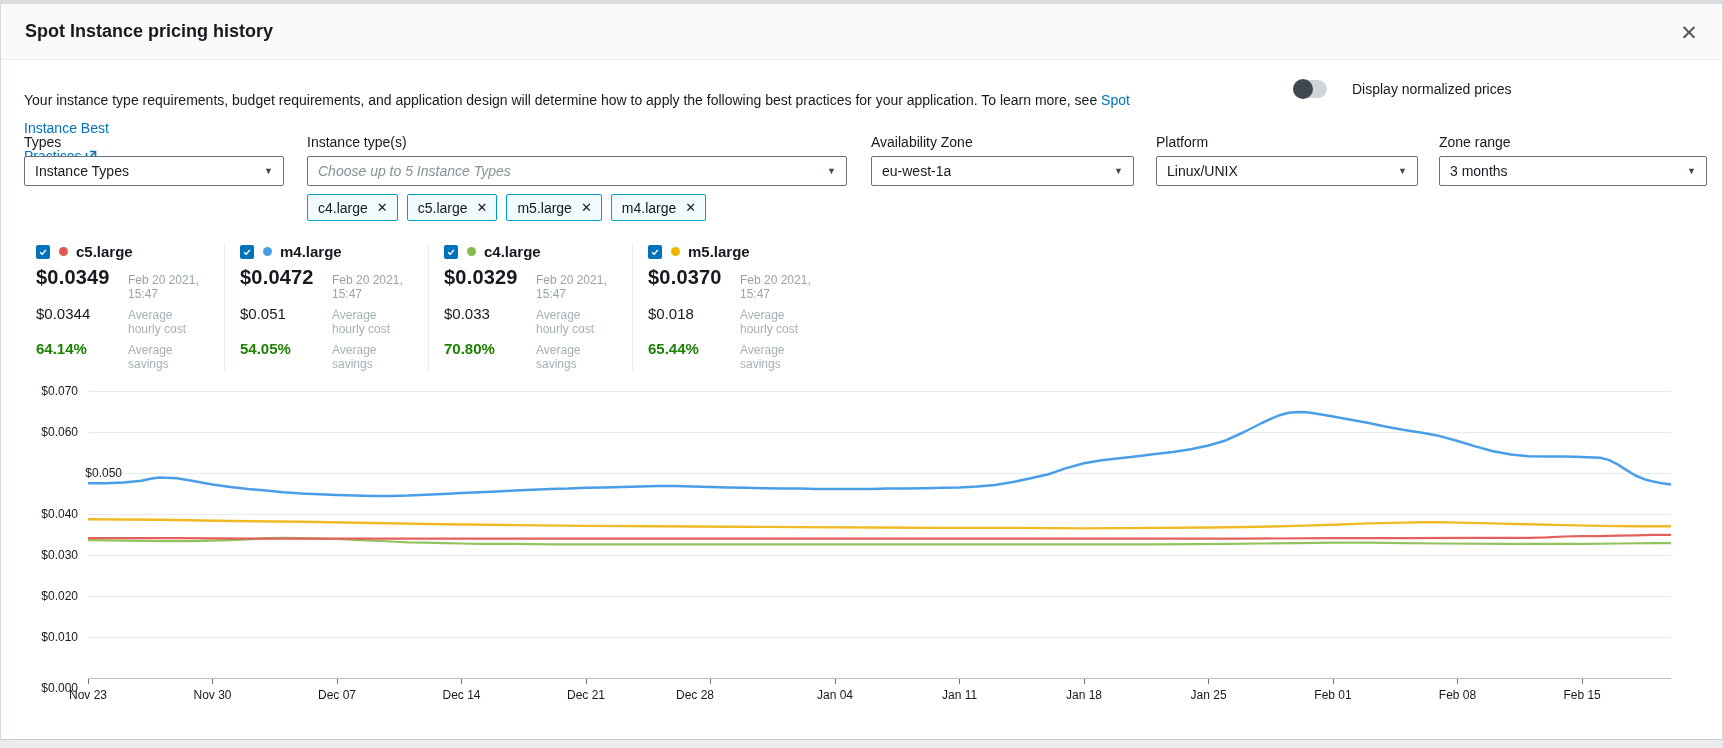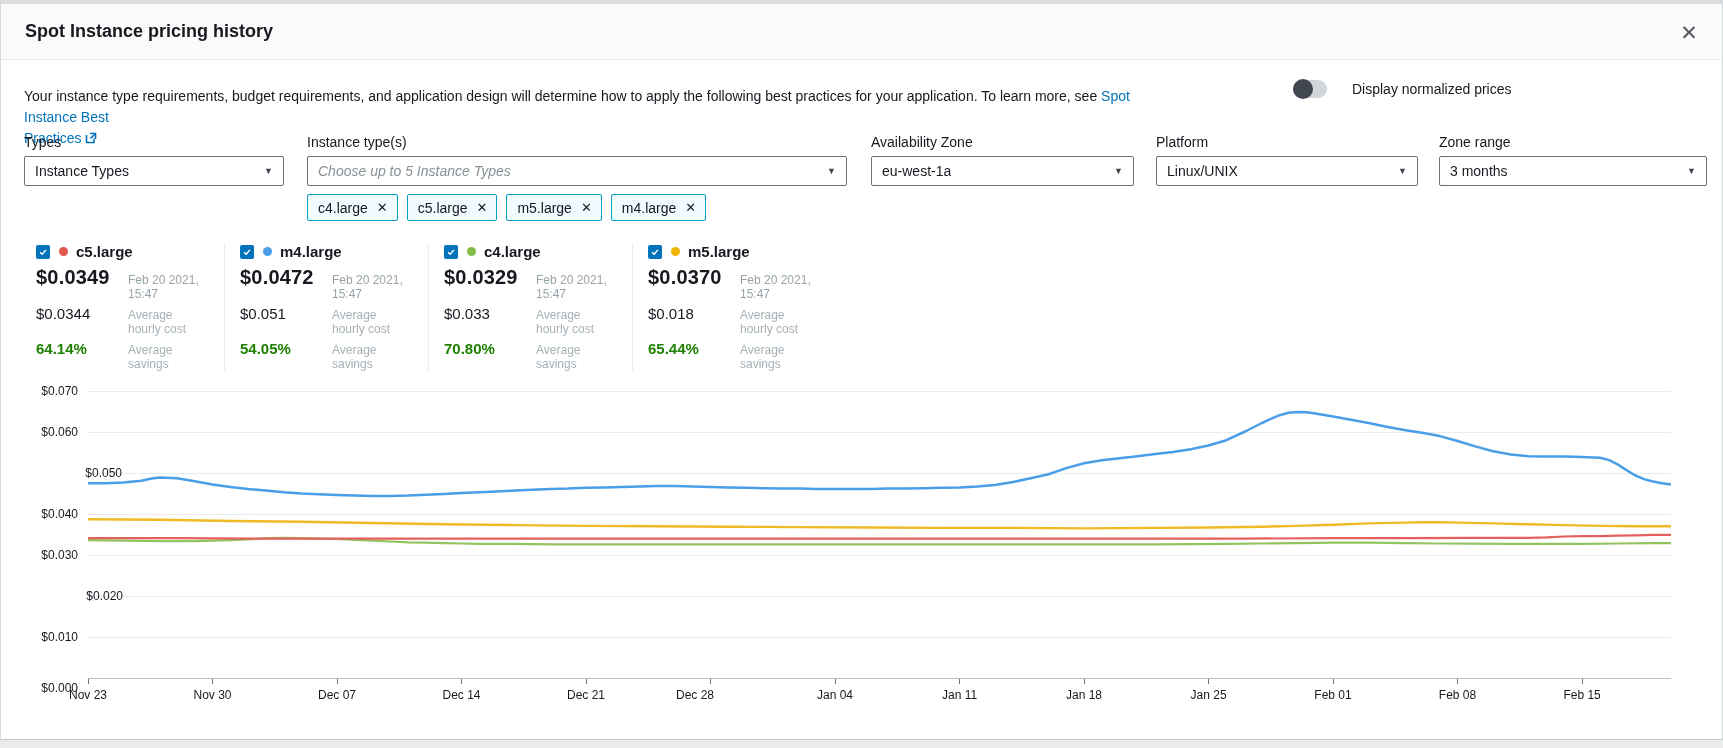--- a/index.html
+++ b/index.html
@@ -30,21 +30,21 @@
   }
   .close-btn{
     position:absolute;right:20px;top:16px;width:26px;height:26px;
     background:none;border:none;cursor:pointer;
     font-size:21px;line-height:26px;color:#545b64;padding:0;text-align:center;
     font-family:"DejaVu Sans",sans-serif;
   }
   
   .intro{
     position:absolute;left:24px;top:72px;width:1125px;
-    font-size:14px;line-height:21px;color:#16191f;
+    font-size:14px;line-height:28px;color:#16191f;
   }
   .intro a{color:var(--link-blue);text-decoration:none;cursor:pointer;}
   .ext-icon{display:inline-block;vertical-align:-1px;margin-left:3px;}
   .toggle-wrap{position:absolute;left:1293px;top:80px;display:flex;align-items:center;}
   .toggle{
     position:relative;width:34px;height:18px;border-radius:10px;
     background:#cfd5d8;cursor:pointer;flex:none;
   }
   .toggle .knob{
     position:absolute;left:0px;top:-1px;width:20px;height:20px;border-radius:50%;
@@ -305,21 +305,21 @@
       <polyline points="0.0,149.2 35.6,149.7 71.1,150.1 106.7,150.1 142.3,149.2 160.1,148.4 177.9,147.2 195.7,146.8 213.4,147.2 231.2,147.6 249.0,148.0 266.8,148.8 284.6,149.7 302.4,150.5 320.2,151.3 337.9,151.7 355.7,152.1 373.5,152.5 391.3,152.9 426.9,152.9 462.4,153.3 533.6,153.3 622.5,153.3 711.5,153.3 800.4,153.3 889.3,153.3 978.3,153.3 1067.2,153.3 1138.3,152.9 1173.9,152.5 1209.5,152.1 1245.1,151.7 1280.6,151.7 1316.2,152.1 1351.8,152.5 1422.9,152.9 1494.1,152.9 1529.6,152.5 1565.2,152.1 1583.0,152.1" class="series-line" stroke="#93c35e" stroke-width="2.2"></polyline>
       <polyline points="0.0,147.2 88.9,147.2 177.9,147.6 266.8,147.6 355.7,147.6 444.7,147.6 533.6,147.6 622.5,147.6 711.5,147.6 800.4,147.6 889.3,147.6 978.3,147.6 1067.2,147.6 1156.1,147.6 1245.1,147.2 1316.2,147.2 1387.3,146.8 1440.7,146.8 1458.5,146.4 1476.3,145.5 1494.1,145.1 1511.9,145.1 1529.6,144.7 1547.4,144.3 1565.2,143.9 1583.0,143.9" class="series-line" stroke="#e4605c" stroke-width="2.2"></polyline>
       <polyline points="0.0,128.3 71.1,128.7 142.3,130.0 213.4,130.8 284.6,132.0 355.7,133.3 426.9,134.1 498.0,134.9 569.2,135.3 640.3,135.7 711.5,136.1 782.6,136.5 853.8,136.9 924.9,136.9 996.0,137.4 1067.2,136.9 1120.6,136.5 1173.9,135.7 1209.5,134.9 1245.1,133.7 1280.6,132.4 1316.2,131.6 1334.0,131.2 1351.8,131.2 1369.6,131.6 1405.1,132.4 1440.7,133.3 1476.3,134.1 1511.9,134.9 1547.4,135.3 1583.0,135.3" class="series-line" stroke="#efba25" stroke-width="2.4"></polyline>
       <polyline points="0.0,92.3 17.8,92.3 35.6,91.4 53.4,89.8 62.3,87.7 71.1,86.5 88.9,87.3 106.7,90.2 124.5,93.5 142.3,95.9 160.1,98.0 177.9,99.6 195.7,101.3 213.4,102.5 231.2,103.3 249.0,104.1 266.8,104.6 284.6,105.0 302.4,105.0 320.2,104.6 337.9,103.7 355.7,102.9 373.5,102.1 391.3,101.3 409.1,100.5 426.9,99.6 444.7,98.8 462.4,98.0 480.2,97.6 498.0,96.8 515.8,96.4 533.6,95.9 551.4,95.5 569.2,95.1 587.0,95.1 604.7,95.5 622.5,95.9 640.3,96.4 658.1,96.8 675.9,97.2 693.7,97.6 711.5,97.6 729.2,98.0 747.0,98.0 764.8,98.0 782.6,98.0 800.4,97.6 818.2,97.6 836.0,97.2 853.8,96.8 871.5,96.4 889.3,95.5 907.1,93.9 924.9,91.0 942.7,87.3 960.5,83.2 978.3,77.1 996.0,72.2 1013.8,69.3 1031.6,67.2 1049.4,65.2 1067.2,63.1 1085.0,61.1 1102.8,58.2 1120.6,54.5 1138.3,49.2 1156.1,41.0 1173.9,32.0 1182.8,27.9 1191.7,24.2 1200.6,21.7 1209.5,20.9 1218.4,21.3 1227.3,22.6 1245.1,25.4 1262.8,28.7 1280.6,32.0 1298.4,35.7 1316.2,39.0 1334.0,41.8 1351.8,45.1 1369.6,50.0 1387.3,55.4 1405.1,60.3 1422.9,63.6 1440.7,65.2 1458.5,65.6 1476.3,65.6 1494.1,66.0 1511.9,66.8 1520.7,68.9 1529.6,73.4 1538.5,79.1 1547.4,84.5 1556.3,88.2 1565.2,90.6 1574.1,92.3 1583.0,93.5" class="series-line" stroke="#4a9ee8" stroke-width="2.5"></polyline>
     </svg>
     <div class="y-label" style="top: 383px; text-align: right;">$0.070</div>
     <div class="y-label" style="top: 424px;">$0.060</div>
     <div class="y-label" style="top: 465px; margin-left: 44px;">$0.050</div>
     <div class="y-label" style="top: 506px;">$0.040</div>
     <div class="y-label" style="top: 547px;">$0.030</div>
-    <div class="y-label" style="top: 588px; padding-left: 45px;">$0.020</div>
+    <div class="y-label" style="top: 588px;">$0.020</div>
     <div class="y-label" style="top: 629px;">$0.010</div>
     <div class="y-label" style="top: 680px;">$0.000</div>
     <div class="x-tick" style="left: 87.5px; top: 679px;"></div>
     <div class="x-label" style="left: 46px; top: 688px;">Nov 23</div>
     <div class="x-tick" style="left: 212.006px; top: 679px;"></div>
     <div class="x-label" style="left: 170.506px; top: 688px;">Nov 30</div>
     <div class="x-tick" style="left: 336.511px; top: 679px;"></div>
     <div class="x-label" style="left: 295.011px; top: 688px;">Dec 07</div>
     <div class="x-tick" style="left: 461.017px; top: 679px;"></div>
     <div class="x-label" style="left: 419.517px; top: 688px;">Dec 14</div>

